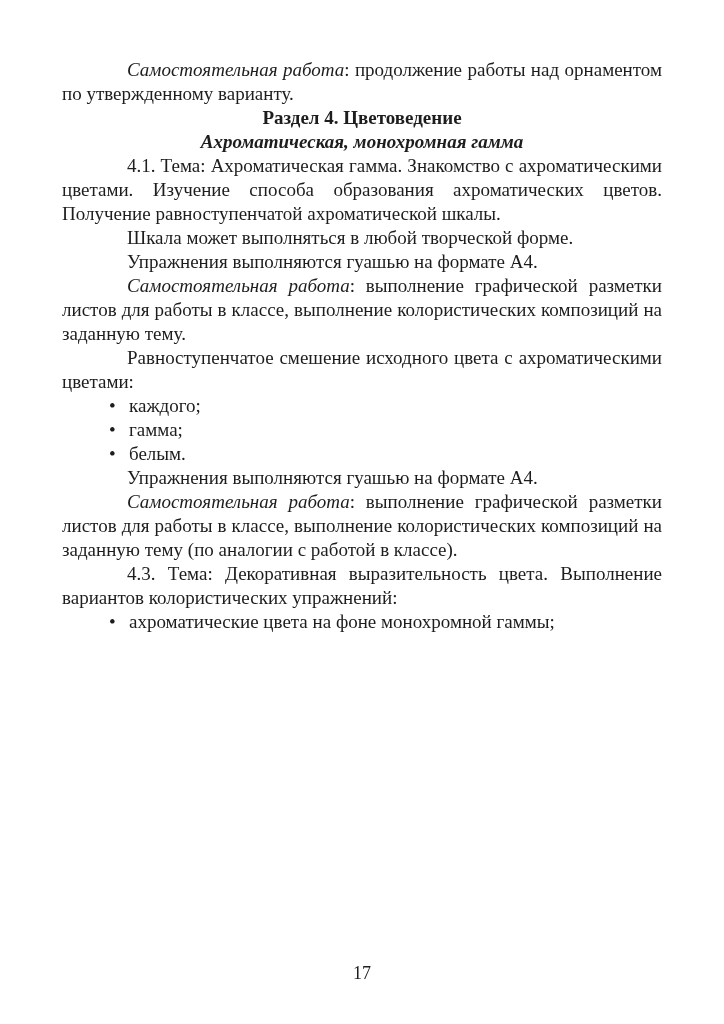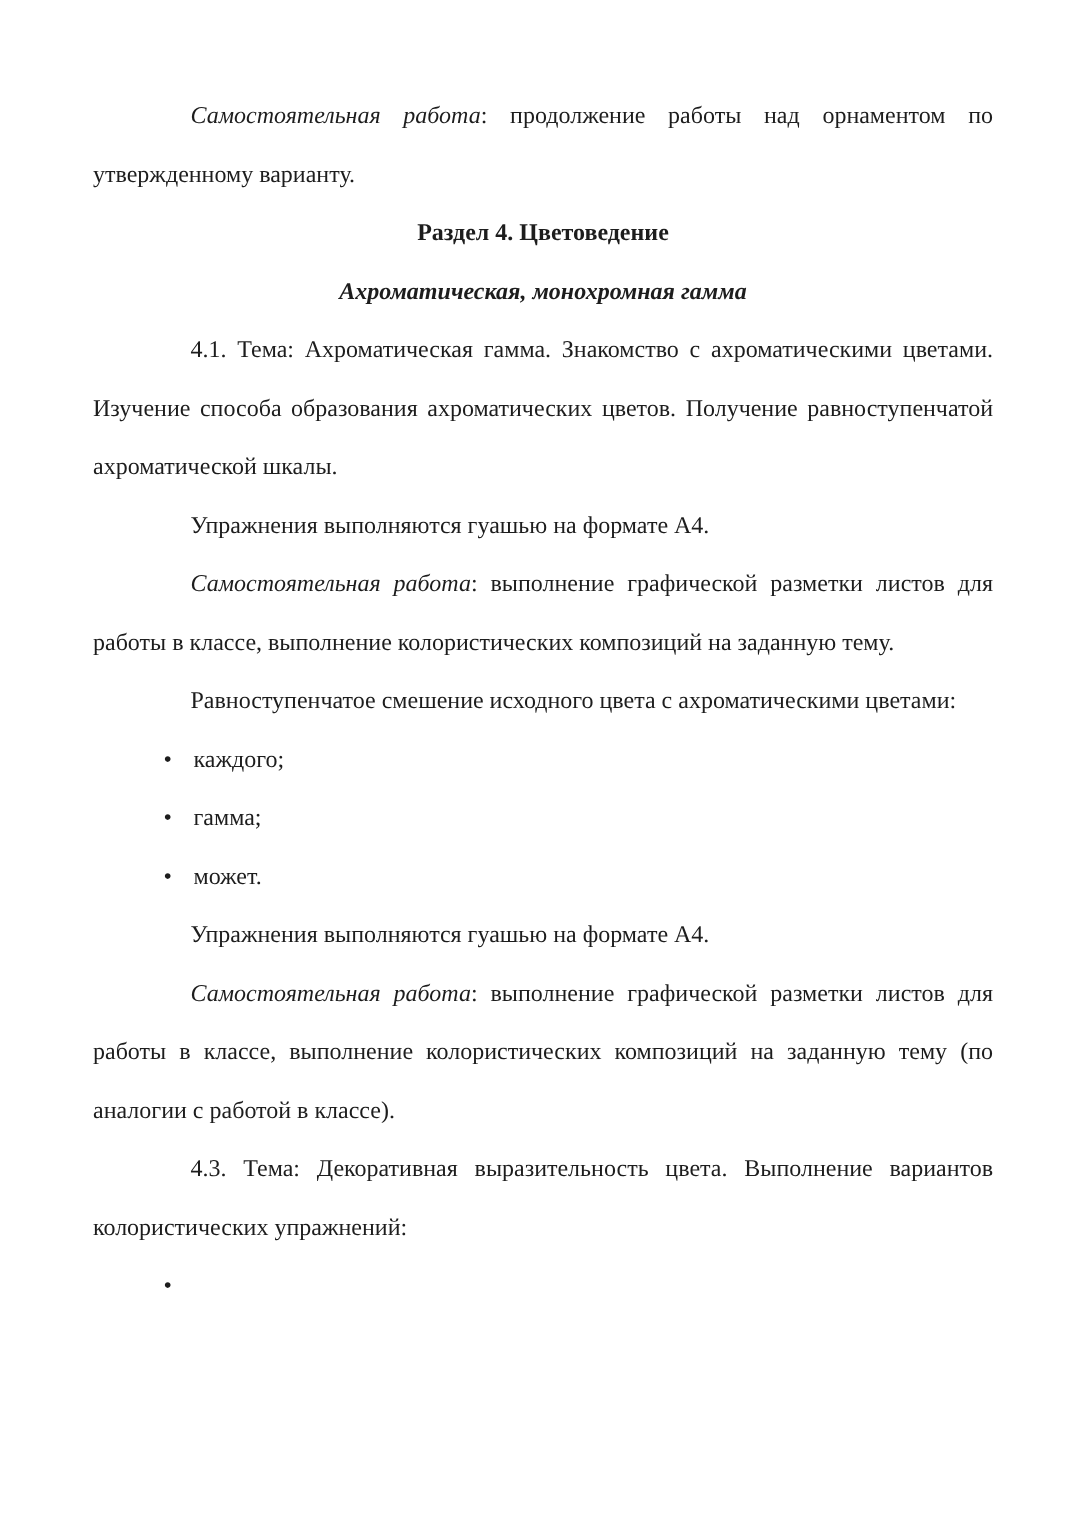--- a/index.html
+++ b/index.html
@@ -10,22 +10,22 @@
     background: #ffffff;
     font-family: "Liberation Serif", "DejaVu Serif", serif;
     color: #1d1d1d;
     overflow: hidden;
   }
   .content {
     position: absolute;
     left: 62px;
     top: 58px;
     width: 600px;
-    font-size: 16px;
-    line-height: 39px;
+    font-size: 19px;
+    line-height: 24px;
     text-align: justify;
   }
   p.para { margin: 0; text-indent: 65px; }
   p.heading {
     margin: 0;
     text-align: center;
     text-indent: 0;
     font-weight: bold;
     font-family: Liberation Serif, serif;
   }
@@ -60,40 +60,42 @@
   <div class="content">
 
     <p class="para"><span class="run-italic">Самостоятельная работа</span><span>: продолжение работы над орнаментом по утвержденному варианту.</span></p>
 
     <p class="heading">Раздел 4. Цветоведение</p>
 
     <p class="heading sub">Ахроматическая, монохромная гамма</p>
 
     <p class="para"><span class="run-bold">4.1. Тема: Ахроматическая гамма.</span><span> Знакомство с ахроматическими цветами. Изучение способа образования ахроматических цветов. Получение равноступенчатой ахроматической шкалы.</span></p>
 
+    <p class="para">Шкала может выполняться в любой творческой форме.</p>
 
     <p class="para">Упражнения выполняются гуашью на формате А4.</p>
 
     <p class="para"><span class="run-italic">Самостоятельная работа</span><span>: выполнение графической разметки листов для работы в классе, выполнение колористических композиций на заданную тему.</span></p>
 
 
     <p class="para">Равноступенчатое смешение исходного цвета с ахроматическими цветами:</p>
 
     <ul class="bullet-list">
       <li><span class="bullet">•</span><span>каждого;</span></li>
       <li><span class="bullet">•</span><span>гамма;</span></li>
-      <li><span class="bullet">•</span><span>может.</span></li>
+      <li><span class="bullet">•</span><span>белым.</span></li>
     </ul>
 
 
     <p class="para">Упражнения выполняются гуашью на формате А4.</p>
 
     <p class="para"><span class="run-italic">Самостоятельная работа</span><span>: выполнение графической разметки листов для работы в классе, выполнение колористических композиций на заданную тему (по аналогии с работой в классе).</span></p>
 
     <p class="para"><span class="run-bold">4.3. Тема: Декоративная выразительность цвета.</span><span> Выполнение вариантов колористических упражнений:</span></p>
 
     <ul class="bullet-list">
-      <li><span class="bullet">•</span></li>
+      <li><span class="bullet">•</span><span>ахроматические цвета на фоне монохромной гаммы;</span></li>
     </ul>
 
   </div>
 
+  <div class="page-number">17</div>
 </div>
 
 </body></html>

